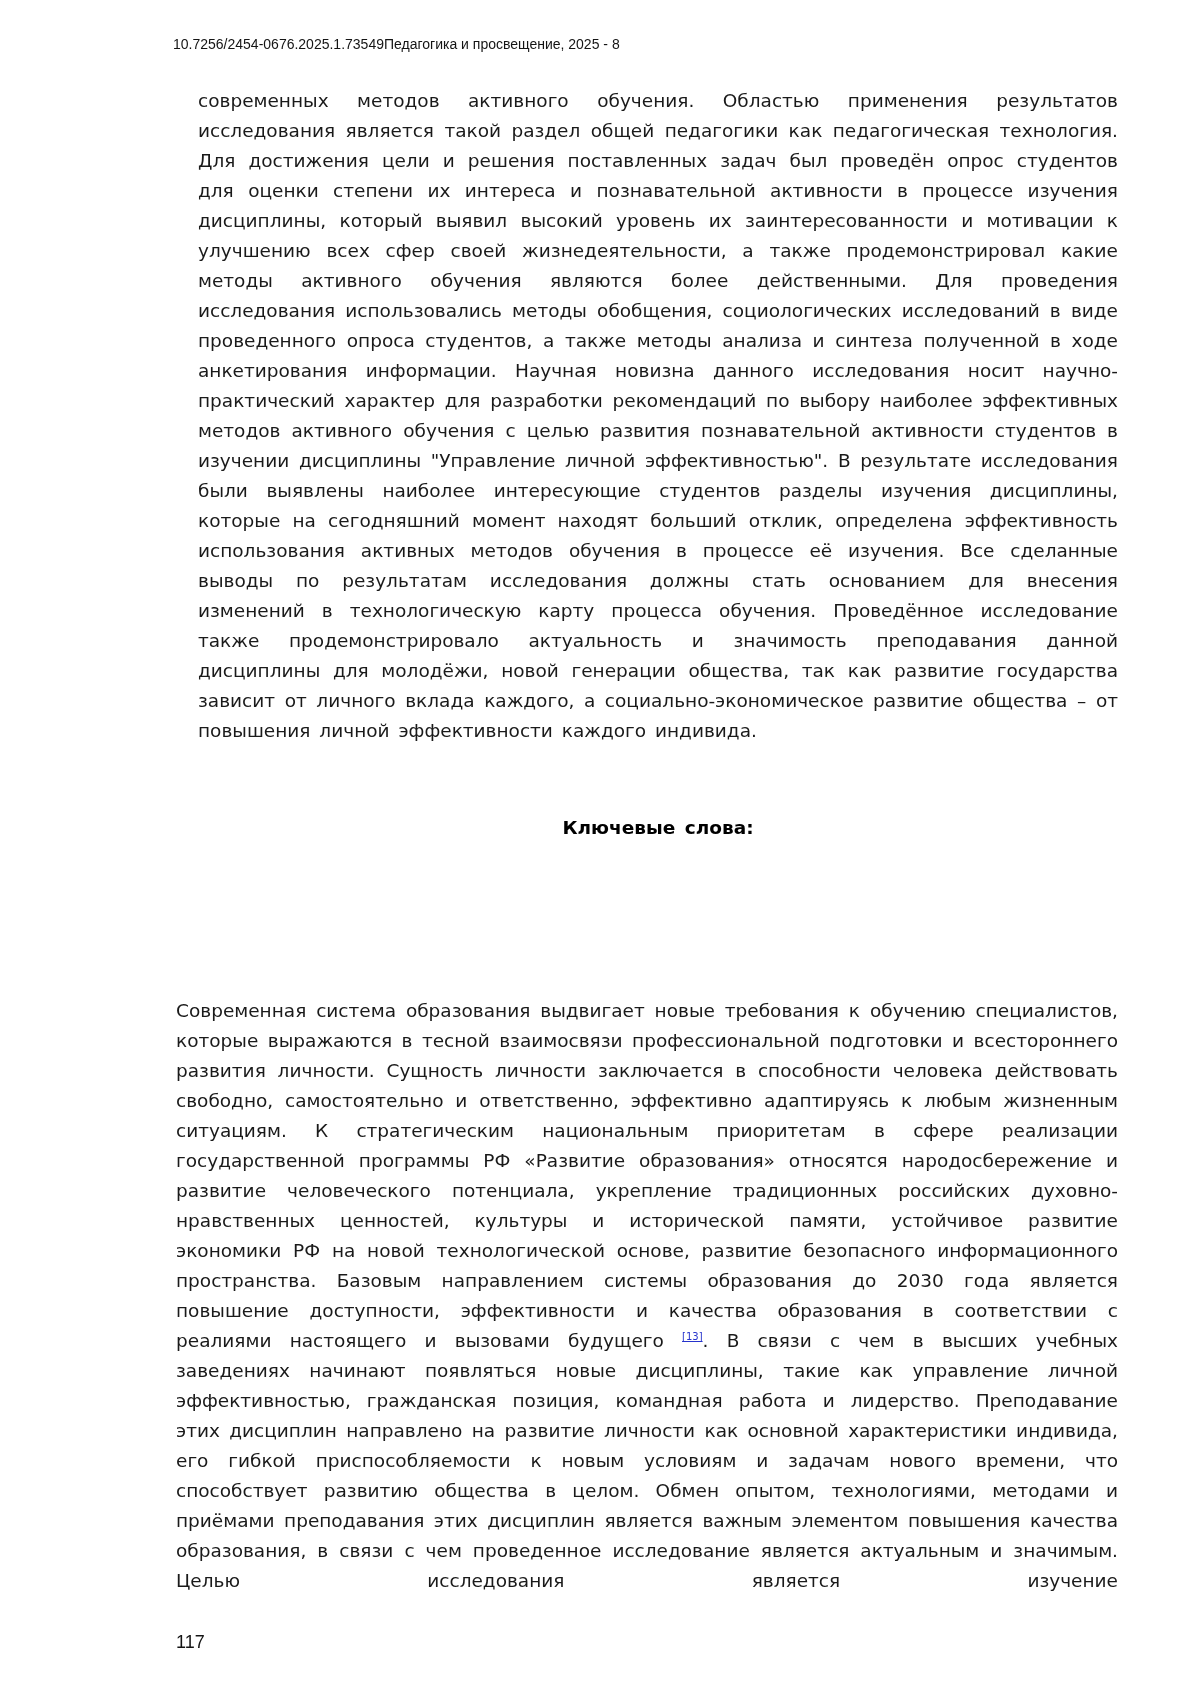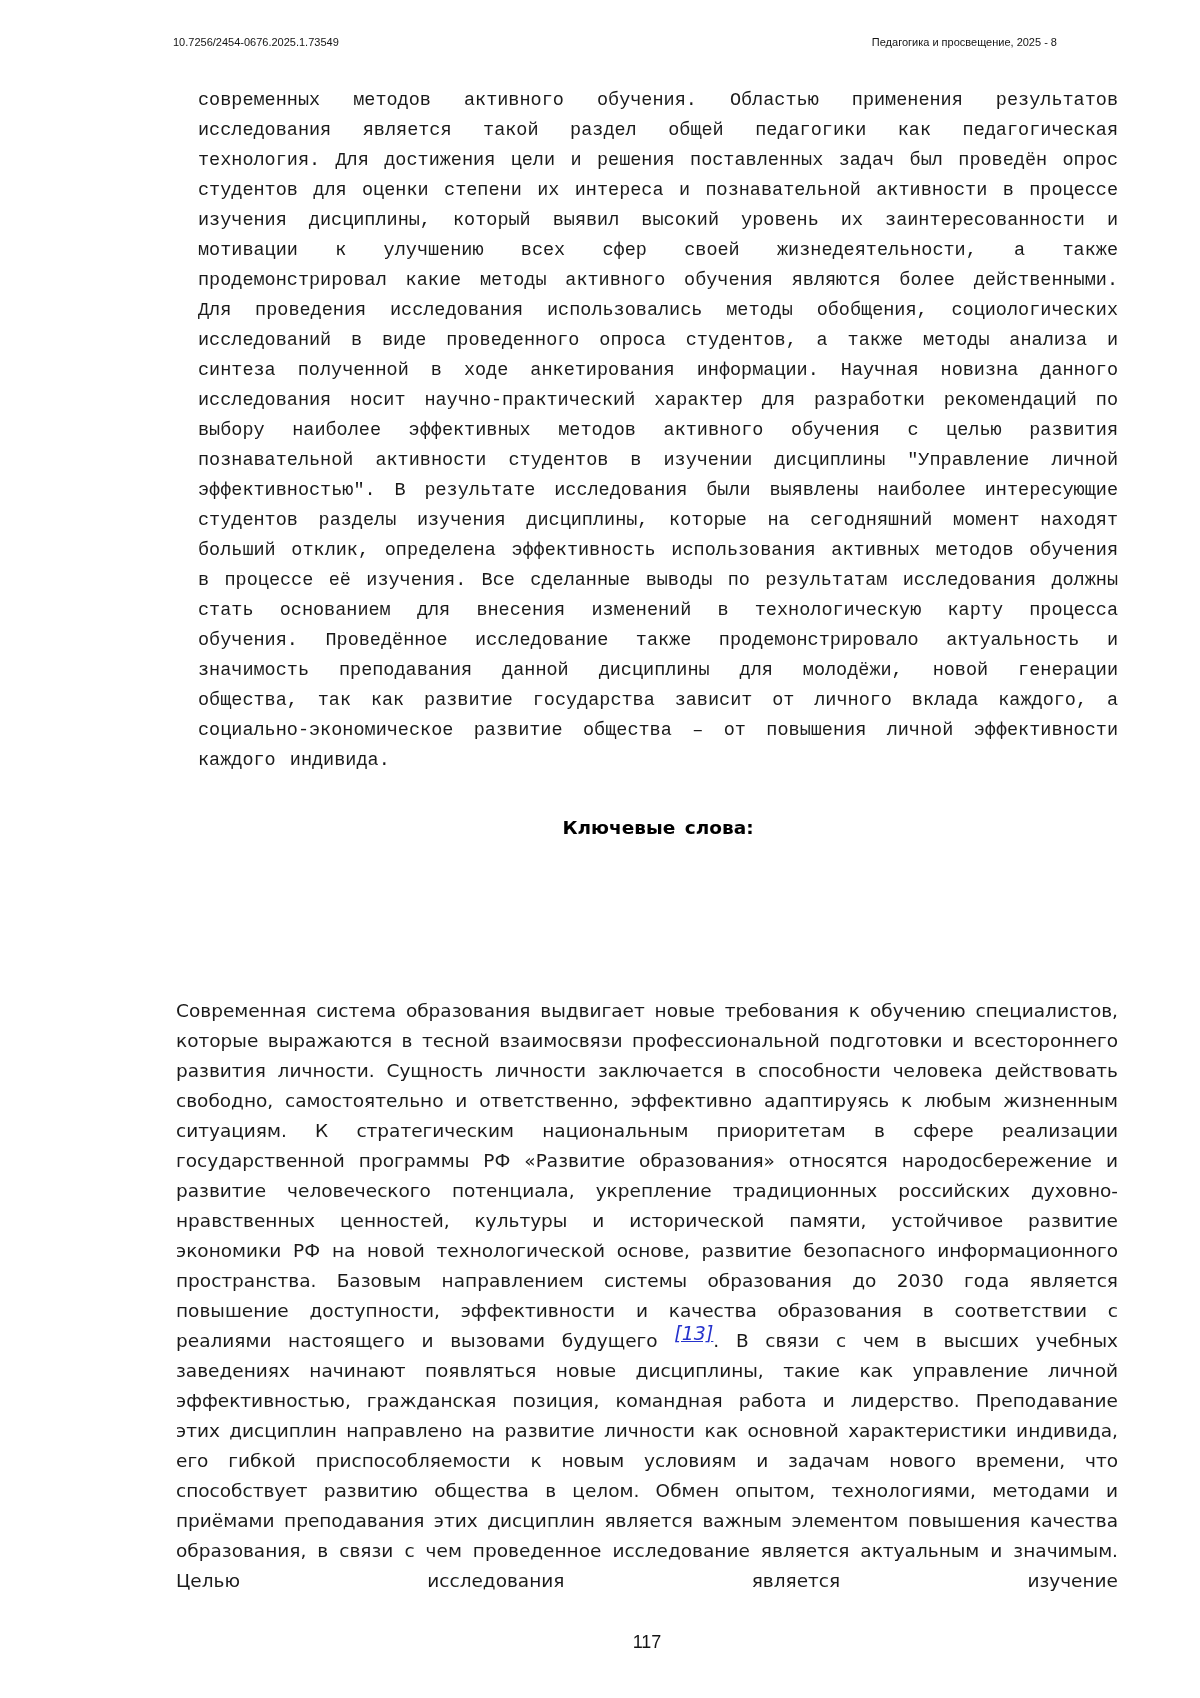--- a/index.html
+++ b/index.html
@@ -11,57 +11,54 @@
     color: #191919;
     font-family: "DejaVu Sans", sans-serif;
     overflow: hidden;
   }
   .header {
     position: absolute;
     top: 36px;
     left: 173px;
     width: 884px;
     display: flex;
-    justify-content: space-between;
     font-family: "Liberation Sans", sans-serif;
-    font-size: 11px;
+    font-size: 14px;
     color: #141414;
     white-space: nowrap;
-    gap: 25px;
   }
   .textblock {
     position: absolute;
     font-size: 18.5px;
     line-height: 30px;
     text-align: justify;
     word-spacing: 3px;
     color: #1a1a1a;
     margin: 0;
   }
-  .abstract   { top: 86px;  left: 198px; width: 920px; font-family: Liberation Mono, monospace; }
+  .abstract   { top: 86px;  left: 198px; width: 920px; }
   .kw-label   { top: 813px; left: 198px; width: 920px; font-weight: 700; color: #000; text-align: center; }
   .keywords   { top: 862px; left: 176px; width: 942px; }
   .main-text  { top: 996px; left: 176px; width: 942px; text-align-last: justify; }
   .citation sup {
-    font-size: 19px;
+    font-size: 10px;
     line-height: 0;
     vertical-align: super;
-    font-style: italic;
   }
   .citation a {
     color: #2633cc;
     text-decoration: underline;
     cursor: pointer;
   }
   .footer {
     position: absolute;
     top: 1632px;
     left: 176px;
     width: 942px;
-    text-align: center;
+    text-align: left;
     font-family: "Liberation Sans", sans-serif;
     font-size: 18px;
     color: #141414;
   }
 </style>
 </head>
 <body>
 
 <div class="page">
 

